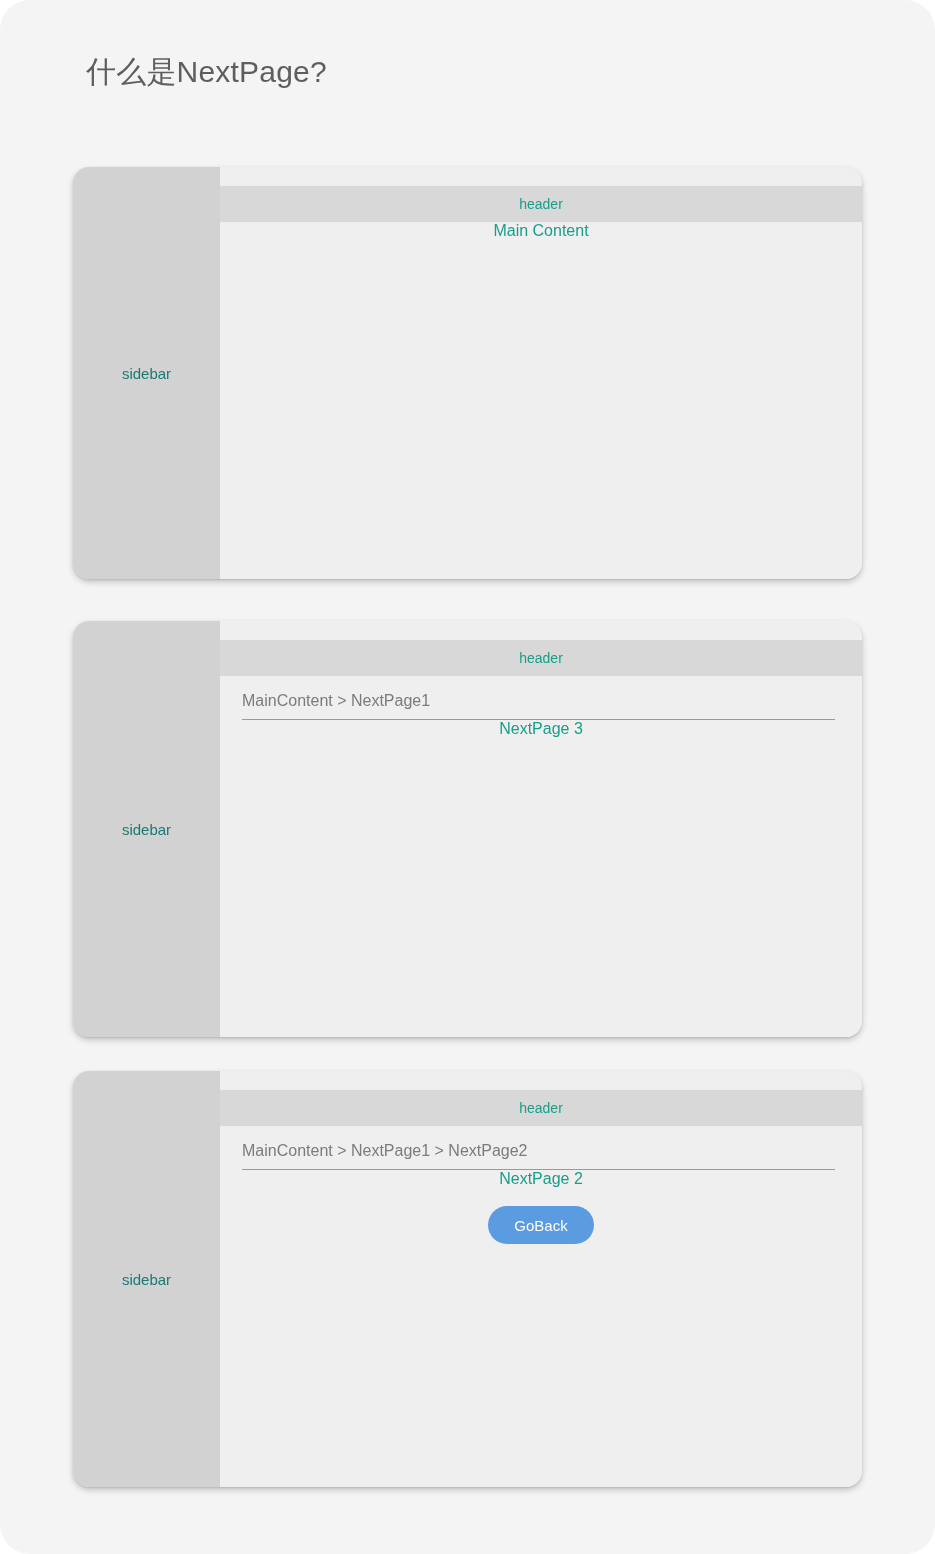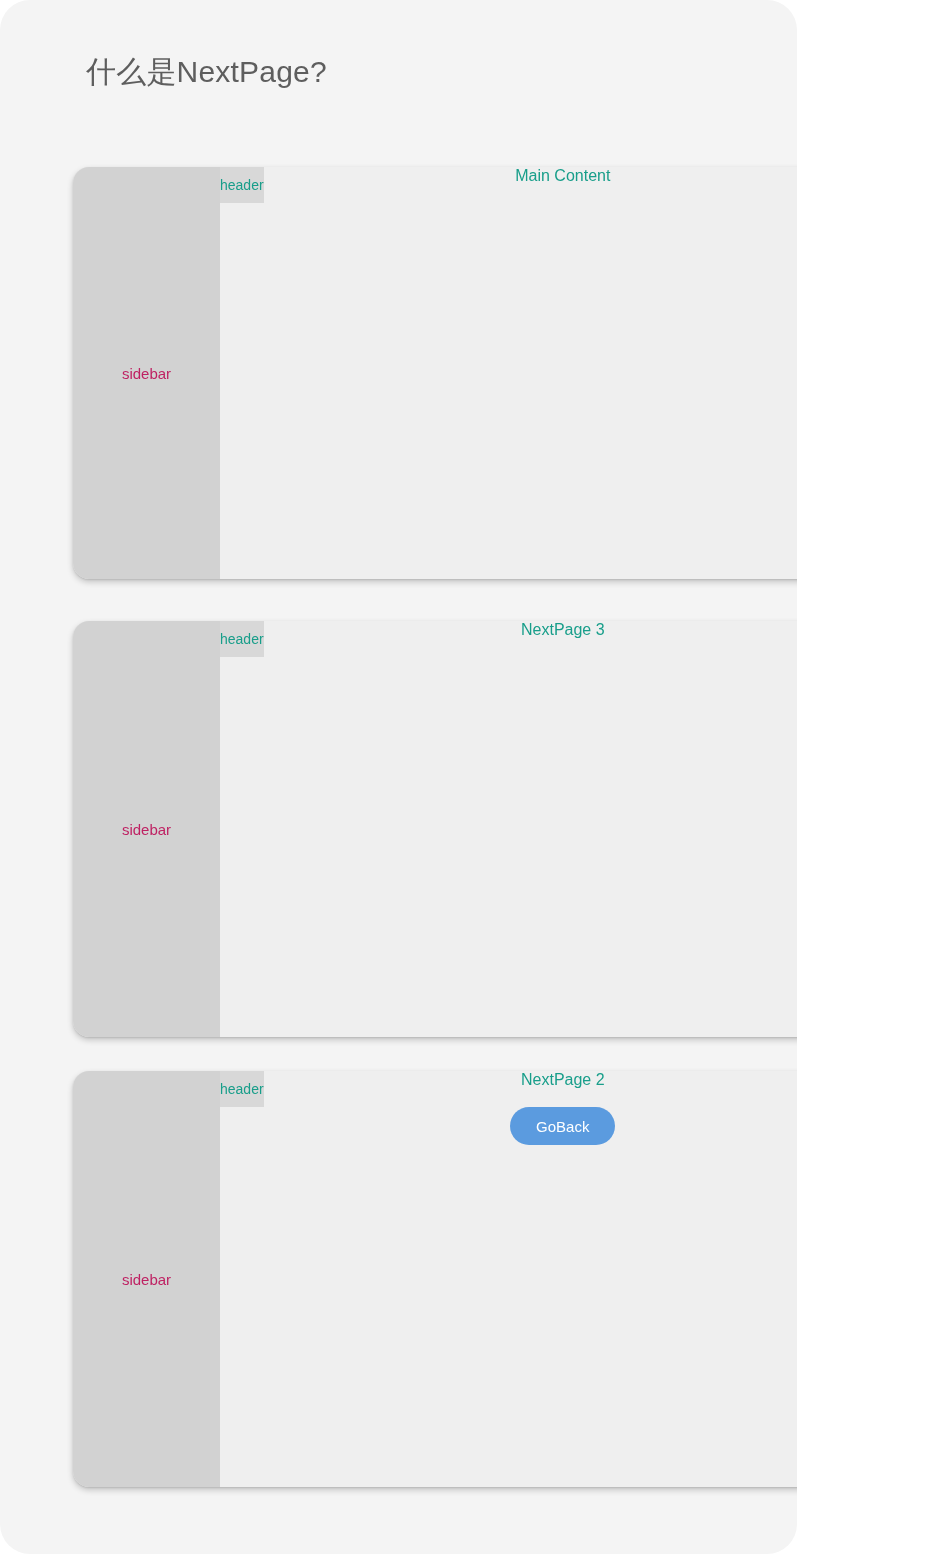--- a/index.html
+++ b/index.html
@@ -8,21 +8,21 @@
     background: #ffffff;
   }
   body {
     width: 935px;
     height: 1554px;
     font-family: "Liberation Sans", sans-serif;
     overflow: hidden;
   }
   .page {
     position: relative;
-    width: 797px;
+    width: 935px;
     height: 1554px;
     background: #f4f4f4;
     border-radius: 30px;
     overflow: hidden;
     box-sizing: border-box;
   }
   .page-title {
     position: absolute;
     left: 86px;
     top: 52px;
@@ -53,28 +53,30 @@
   .sidebar {
     width: 147px;
     flex: 0 0 147px;
     background: #d2d2d2;
     display: flex;
     align-items: center;
     justify-content: center;
   }
   .sidebar-label {
     font-size: 15px;
-    color: #be185d;
+    color: #0f766e;
     opacity: 0.95;
   }
 
   .pane {
     flex: 1 1 auto;
     display: flex;
+    flex-direction: column;
     min-width: 0;
+    margin-top: 19px;
   }
   .header {
     height: 36px;
     flex: 0 0 36px;
     background: #d8d8d8;
     display: flex;
     align-items: center;
     justify-content: center;
   }
   .header-label {
@@ -164,36 +166,38 @@
 
   <div class="card card-2">
     <div class="sidebar">
       <span class="sidebar-label">sidebar</span>
     </div>
     <div class="pane">
       <div class="header">
         <span class="header-label">header</span>
       </div>
       <div class="content">
+        <div class="breadcrumb">MainContent &gt; NextPage1</div>
         <div class="content-body">
           <div class="content-heading">NextPage 3</div>
         </div>
       </div>
     </div>
   </div>
 
   <div class="card card-3">
     <div class="sidebar">
       <span class="sidebar-label">sidebar</span>
     </div>
     <div class="pane">
       <div class="header">
         <span class="header-label">header</span>
       </div>
       <div class="content">
+        <div class="breadcrumb">MainContent &gt; NextPage1 &gt; NextPage2</div>
         <div class="content-body">
           <div class="content-heading">NextPage 2</div>
           <button class="pill pill-blue">GoBack</button>
         </div>
       </div>
     </div>
   </div>
 
 </div>
 

